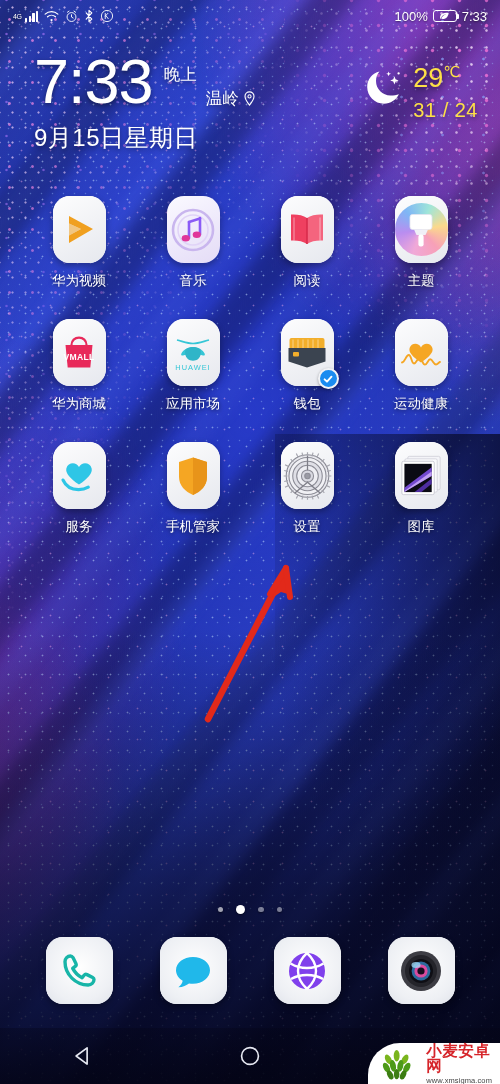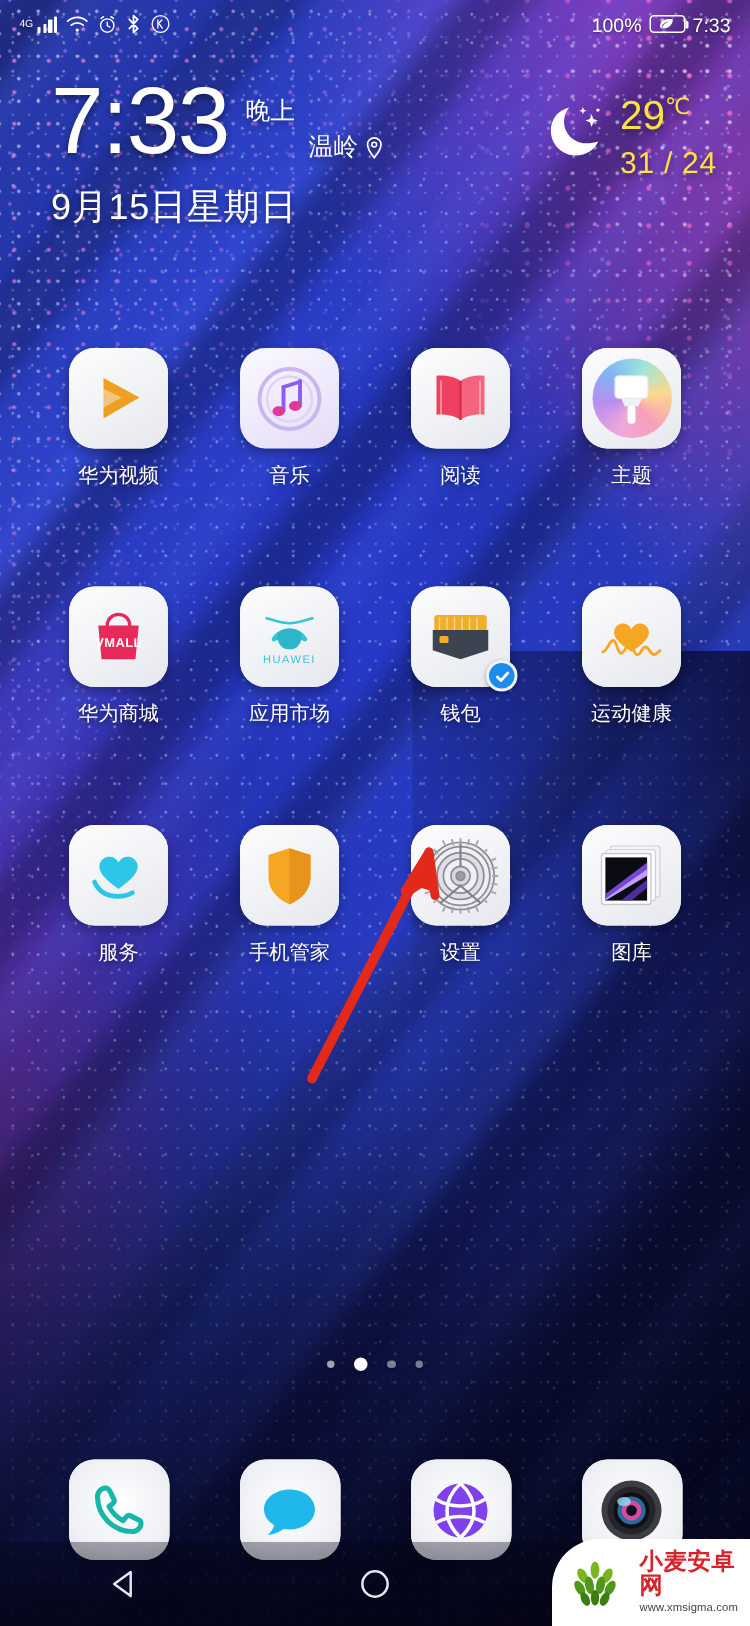--- a/index.html
+++ b/index.html
@@ -126,23 +126,23 @@
   }
   .moon-wrap { position:relative; width:46px; height:46px; margin-top:2px; }
   .wx-temps { text-align:left; padding-top:2px; }
   .wx-now { font-size:27px; line-height:1; font-weight:400; }
   .wx-now sup { font-size:15px; vertical-align:super; }
   .wx-range { font-size:20px; margin-top:7px; letter-spacing:.5px; }
 
   
   #app-grid { position:absolute; left:0; right:0; top:196px; }
   .grid-row { display:flex; justify-content:space-around; padding:0 22px; margin-bottom:29px; }
-  .app { width:78px; display:flex; flex-direction:column; align-items:center;margin-top:36px; }
+  .app { width:78px; display:flex; flex-direction:column; align-items:center; }
   .icon-box {
-    width:66px; height:67px; border-radius:17px; position:relative;
+    width:53px; height:67px; border-radius:17px; position:relative;
     display:flex; align-items:center; justify-content:center; overflow:visible;
     box-shadow:0 3px 7px rgba(0,0,0,.33);
   }
   .icon-inner { width:100%; height:100%; border-radius:17px; overflow:hidden;
     display:flex; align-items:center; justify-content:center; position:relative; }
   .app-label {
     margin-top:9px; color:#fff; font-size:13.5px; white-space:nowrap;
     text-shadow:0 1px 4px rgba(0,0,0,.65);
   }
   .glossy { background:linear-gradient(150deg,#fdfdfe 0%,#f2f3f6 48%,#e6e8ee 100%); }
@@ -173,21 +173,21 @@
   .dock-app .icon-box { width:67px; height:67px; }
 
   
   #navbar { position:absolute; left:0; right:0; bottom:0; height:56px;
     display:flex; align-items:center; justify-content:space-around;
     background:linear-gradient(180deg, rgba(4,4,22,.35), rgba(3,3,18,.62)); }
   .nav-btn { width:66px; height:40px; display:flex; align-items:center; justify-content:center; }
 
   
   #watermark {
-    position:absolute; right:0; bottom:0; width:132px; height:58px;
+    position:absolute; right:0; bottom:0; width:132px; height:41px;
     background:#fff; border-top-left-radius:32px;
     display:flex; align-items:center; gap:14px; padding-left:13px;
   }
   .wm-text { display:flex; flex-direction:column; line-height:1; }
   .wm-cn { font-size:15.5px; font-weight:bold; color:#d6252a; letter-spacing:.5px; }
   .wm-url { font-size:7.5px; color:#444; margin-top:3px; letter-spacing:.1px; }
 </style>
 </head>
 <body>
 

